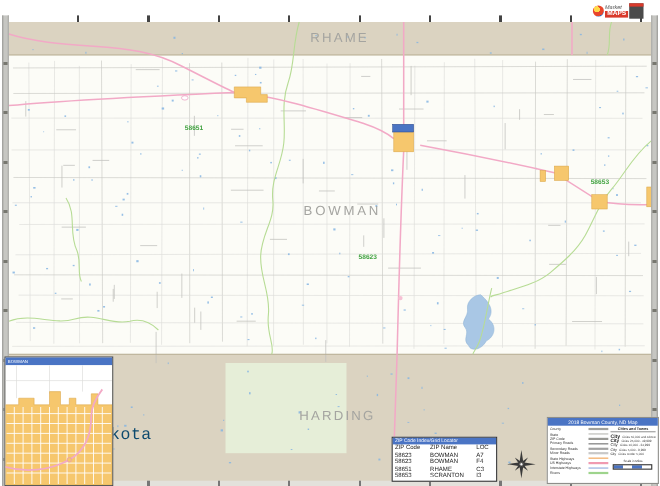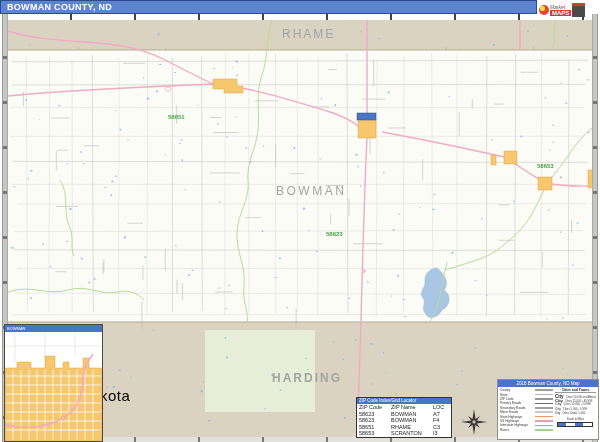--- a/index.html
+++ b/index.html
@@ -26,22 +26,22 @@
   .right-strip{position:absolute;left:592px;top:14px;width:6px;height:428px;background:#c6c6c2;
              border-left:1px solid #aaaaa6;border-right:1px solid #9a9a96;box-sizing:border-box;
              background-image:repeating-linear-gradient(180deg,transparent 0 42px,#77776f 42px 45px);}
   .bottom-strip{position:absolute;left:8px;top:437px;width:584px;height:5px;background:#e3e1db;
              background-image:repeating-linear-gradient(90deg,transparent 0 62px,#777 62px 64px);}
 
   
   .maplabel{position:absolute;color:#a4a4a0;white-space:nowrap;}
   .lbl-slope{left:282px;top:27px;font-size:12px;letter-spacing:2px;}
   .lbl-bowman{left:276px;top:184px;font-size:12px;letter-spacing:2.5px;}
-  .lbl-harding{left:272px;top:371px;font-size:12px;letter-spacing:2px;font-weight:bold;}
-  .lbl-kota{left:100px;top:387px;font-size:15px;letter-spacing:.5px;color:#000000;}
+  .lbl-harding{left:272px;top:371px;font-size:12px;letter-spacing:2px;}
+  .lbl-kota{left:100px;top:387px;font-size:15px;letter-spacing:.5px;color:#0c4a6e;font-family:Liberation Mono, monospace;}
   .ziplabel{position:absolute;color:#43a343;font-size:6px;font-weight:bold;white-space:nowrap;}
   .zip-1{left:168px;top:114px;}
   .zip-2{left:326px;top:231px;}
   .zip-3{left:537px;top:163px;}
 
   
   .inset{position:absolute;left:4px;top:324px;width:99px;height:118px;box-sizing:border-box;
          background:#fff;border:1px solid #4a4a46;}
   .inset-hdr{height:7px;background:#4a74c4;color:#fff;font-size:4px;line-height:7px;
              display:flex;justify-content:space-between;padding:0 2px;}
@@ -390,23 +390,20 @@
       <rect x="588" y="170" width="5" height="18"></rect>
     </g>
     <rect x="357" y="113" width="19" height="7" fill="#4a74c4" stroke="#2e4a8f" stroke-width="0.5"></rect>
   </svg>
 
   <div class="top-strip"></div>
   <div class="left-strip"></div>
   <div class="right-strip"></div>
   <div class="bottom-strip"></div>
 
-  <div class="title-bar">
-    <span>BOWMAN COUNTY, ND</span>
-  </div>
   <div class="logo">
     <div class="logo-burst"></div>
     <div class="logo-words">
       <span class="lw1">Market</span>
       <span class="lw2">MAPS</span>
     </div>
     <div class="logo-badge"></div>
   </div>
 
   <div class="maplabel lbl-slope">RHAME</div>

